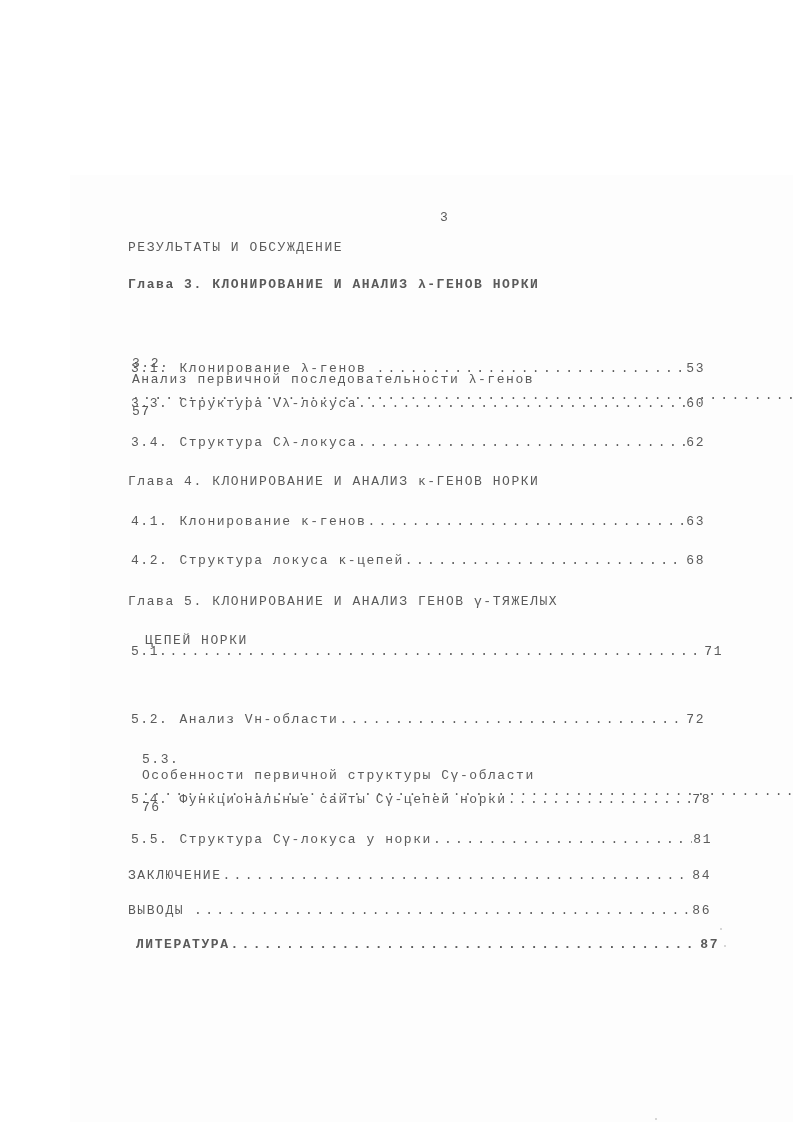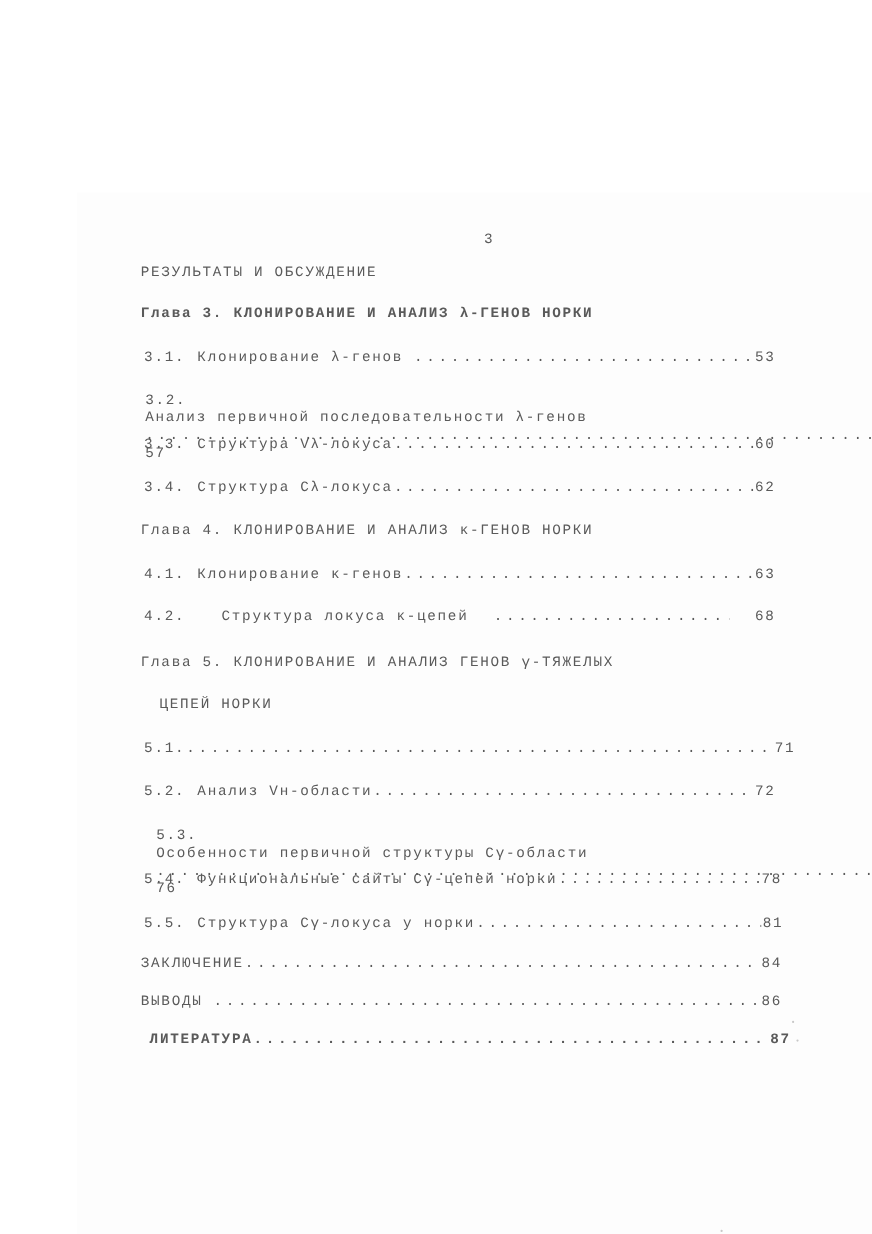--- a/index.html
+++ b/index.html
@@ -78,21 +78,21 @@
 <div class="scan-region"></div>
 
 <div class="page-number">3</div>
 
 <div class="line" style="left:128px; top:240px;">РЕЗУЛЬТАТЫ И ОБСУЖДЕНИЕ</div>
 
 <div class="line" style="left:128px; top:277px;font-weight:bold;">Глава 3. КЛОНИРОВАНИЕ И АНАЛИЗ λ-ГЕНОВ НОРКИ</div>
 
 <div class="toc-entry" style="left:131px; top:317px; width:574px;">
   <span class="num">3.1.</span>
-  <span class="title" style="margin-left:11px;">Клонирование λ-генов</span>
+  <span class="title" style="margin-left:11px;margin-top:44px;">Клонирование λ-генов</span>
   <span class="leader" style="margin-left:10px;"></span>
   <span class="page">53</span>
 </div>
 
 <div class="toc-entry" style="left:131px; top:356px; width:574px;flex-direction:column;">
   <span class="num">3.2.</span>
   <span class="title" style="">Анализ первичной последовательности λ-генов</span>
   <span class="leader"></span>
   <span class="page">57</span>
 </div>
@@ -113,31 +113,31 @@
 
 <div class="line" style="left:128px; top:474px;">Глава 4. КЛОНИРОВАНИЕ И АНАЛИЗ κ-ГЕНОВ НОРКИ</div>
 
 <div class="toc-entry" style="left:131px; top:514px; width:574px;">
   <span class="num">4.1.</span>
   <span class="title" style="margin-left:11px;">Клонирование κ-генов</span>
   <span class="leader"></span>
   <span class="page">63</span>
 </div>
 
-<div class="toc-entry" style="left:131px; top:553px; width:574px;gap:22px;">
+<div class="toc-entry" style="left:131px; top:553px; width:574px;">
   <span class="num">4.2.</span>
   <span class="title" style="margin-left:11px;">Структура локуса κ-цепей</span>
   <span class="leader"></span>
   <span class="page">68</span>
 </div>
 
 <div class="line" style="left:128px; top:594px;">Глава 5. КЛОНИРОВАНИЕ И АНАЛИЗ ГЕНОВ γ-ТЯЖЕЛЫХ</div>
 <div class="line" style="left:145px; top:633px;">ЦЕПЕЙ НОРКИ</div>
 
-<div class="toc-entry" style="left:131px; top:673px; width:592px;text-align:right;">
+<div class="toc-entry" style="left:131px; top:644px; width:592px;text-align:right;">
   <span class="num">5.1.</span>
   <span class="leader"></span>
   <span class="page">71</span>
 </div>
 
 <div class="toc-entry" style="left:131px; top:712px; width:574px;">
   <span class="num">5.2.</span>
   <span class="title" style="margin-left:11px;">Анализ Vн-области</span>
   <span class="leader"></span>
   <span class="page">72</span>

